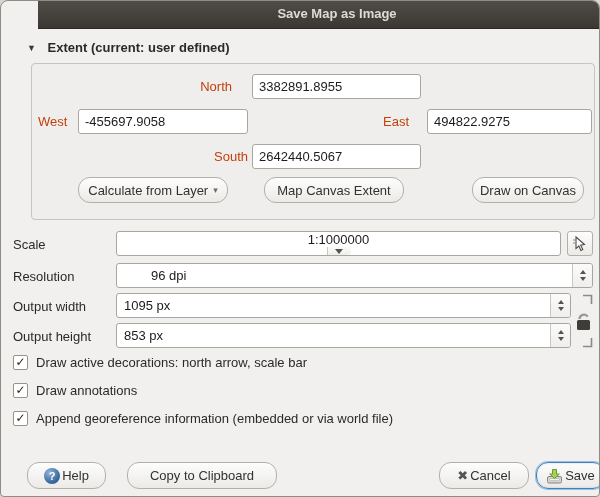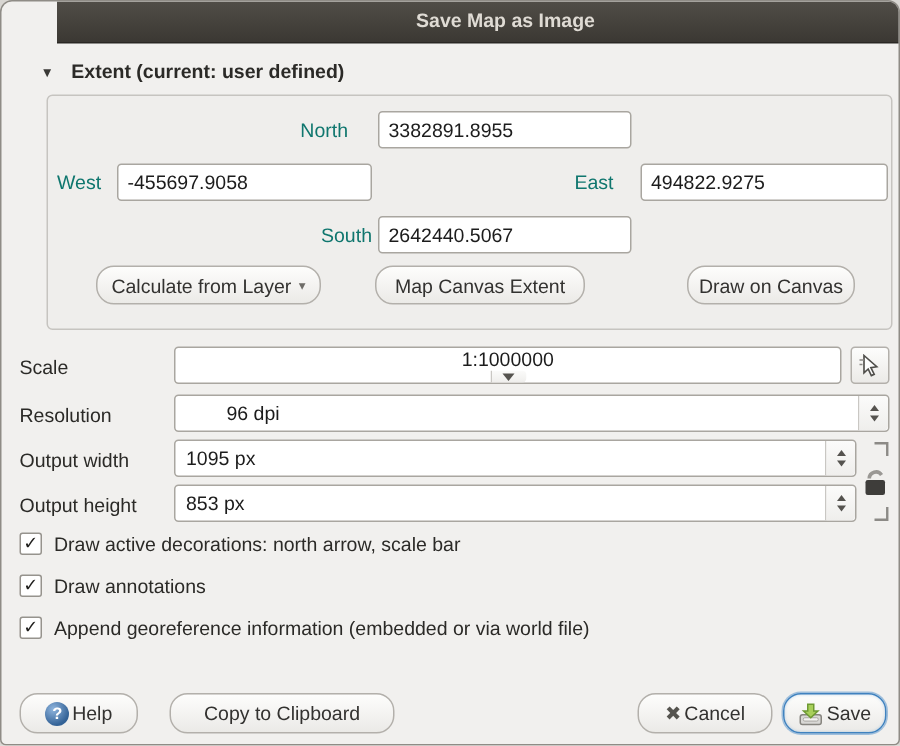--- a/index.html
+++ b/index.html
@@ -35,39 +35,39 @@
 
   
   .section-header { position:absolute; left:26px; top:39px; font-size:13px; font-weight:bold; color:#2b2a27; }
   .section-header .tri { font-size:9px; margin-right:8px; vertical-align:1px; color:#3a3936; }
 
   
   .groupbox {
     position:absolute; left:30px; top:62px; width:564px; height:157px;
     background:#efeeec; border:1px solid #c6c4c0; border-radius:4px;
   }
-  .gb-label { position:absolute; font-size:13px; color:#0f766e; line-height:15px; }
+  .gb-label { position:absolute; font-size:13px; color:#c2410c; line-height:15px; }
   .gb-label.r { text-align:right; }
 
   .field {
     position:absolute; height:25px; background:#fff;
     border:1px solid #a9a6a0; border-radius:3px;
     font-size:13px; color:#1c1c1c; padding:0 6px;
     font-family:"Liberation Sans","DejaVu Sans",sans-serif;
     margin-left:14px;
   }
   input.field { outline:none; }
 
   .btn {
     position:absolute; height:26px;
     background:linear-gradient(#fdfdfc,#ebeae7);
     border:1px solid #b3b0ab; border-radius:12px;
     font-size:13px; color:#333230; text-align:center;
     display:flex; align-items:center; justify-content:center; gap:2px;
-    cursor:pointer; white-space:nowrap;
+    cursor:pointer; white-space:nowrap;margin-left:14px;
   }
   .btn .menu-arrow { font-size:9px; color:#6e6c68; margin-left:3px; }
 
   
   .row-label { position:absolute; left:12px; font-size:13px; color:#2b2a27; }
 
   .combo {
     position:absolute; background:#fff; border:1px solid #a9a6a0; border-radius:3px;
     height:25px; display:flex; align-items:center;flex-direction:column;
   }

